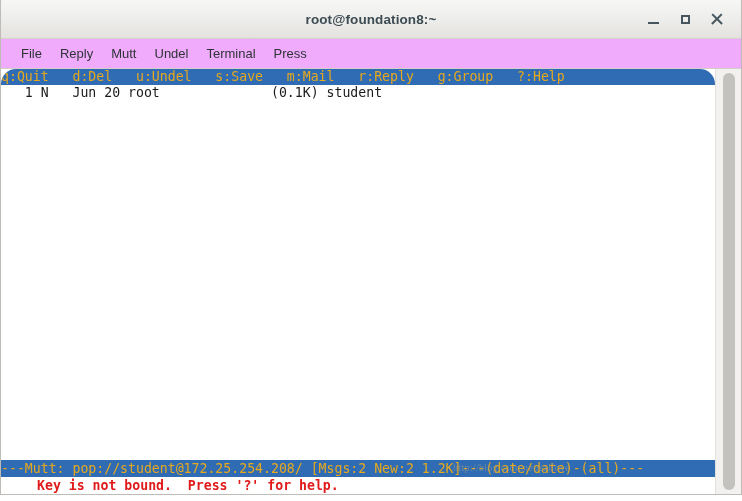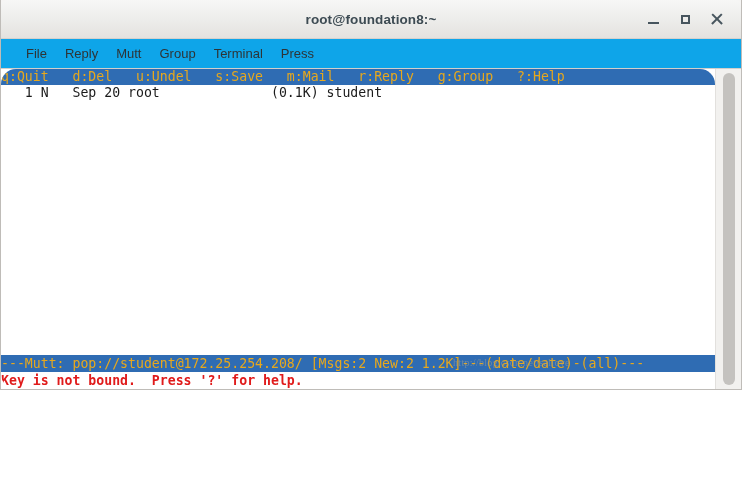--- a/index.html
+++ b/index.html
@@ -13,21 +13,21 @@
   body {
     font-family: "Liberation Sans", sans-serif;
     -webkit-font-smoothing: antialiased;
   }
 
   
   #window {
     position: absolute;
     left: 0; top: 0;
     width: 742px;
-    height: 390px;
+    height: 495px;
     box-sizing: border-box;
     background: #f6f5f4;
     border: 1px solid #bfbcb8;
     border-top: none;
     display: flex;
     flex-direction: column;
   }
 
   
   #titlebar {
@@ -98,25 +98,25 @@
     height: 2.4px;
     background: #47555e;
   }
   .winbtn .glyph-close::before { transform: rotate(45deg); }
   .winbtn .glyph-close::after  { transform: rotate(-45deg); }
 
   
   #menubar {
     height: 30px;
     flex: 0 0 30px;
-    background: #0ea5e9;
+    background: #f0abfc;
     border-bottom: 1px solid #d2cfcb;
     display: flex;
     align-items: center;
-    padding-left: 16px;
+    padding-left: 11px;
     box-sizing: border-box;
   }
   .menu-item {
     font-size: 13px;
     color: #2e3436;
     padding: 3px 9px;
     border-radius: 3px;
     user-select: none;
     white-space: nowrap;
   }
@@ -181,20 +181,21 @@
   .status-line {
     height: 17px;
     line-height: 17px;
   }
   .error-line {
     height: 17px;
     line-height: 17px;
     background: #ffffff;
     color: #e01b1b;
     font-weight: bold;
+    margin-left: 36px;
   }
 
   
   #blank-area {
     background: #ffffff;
   }
 
   
   #watermark {
     position: absolute;
@@ -245,32 +246,32 @@
       <div class="winbtn">
         <span class="glyph-close"></span>
       </div>
     </div>
   </div>
 
   <div id="menubar">
     <div class="menu-item">File</div>
     <div class="menu-item">Reply</div>
     <div class="menu-item">Mutt</div>
-    <div class="menu-item">Group</div>
+    <div class="menu-item">Undel</div>
     <div class="menu-item">Terminal</div>
     <div class="menu-item">Press</div>
   </div>
 
   <div id="terminal-wrap">
 
     <div id="terminal">
 
       <div id="terminal-body">
         <div class="trow bar-blue">q:Quit   d:Del   u:Undel   s:Save   m:Mail   r:Reply   g:Group   ?:Help</div>
-        <div class="trow msg-normal">   1 N   Sep 20 root              (0.1K) student</div>
+        <div class="trow msg-normal">   1 N   Jun 20 root              (0.1K) student</div>
         <div id="blank-area" style="height:330px;"></div>
       </div>
 
       <div id="terminal-bottom">
         <div class="trow bar-blue status-line">---Mutt: pop://student@172.25.254.208/ [Msgs:2 New:2 1.2K]---(date/date)-(all)---</div>
         <div class="trow error-line">Key is not bound.  Press '?' for help.</div>
       </div>
 
       <div id="watermark">http://blog.csdn.net/sallove</div>
     </div>

